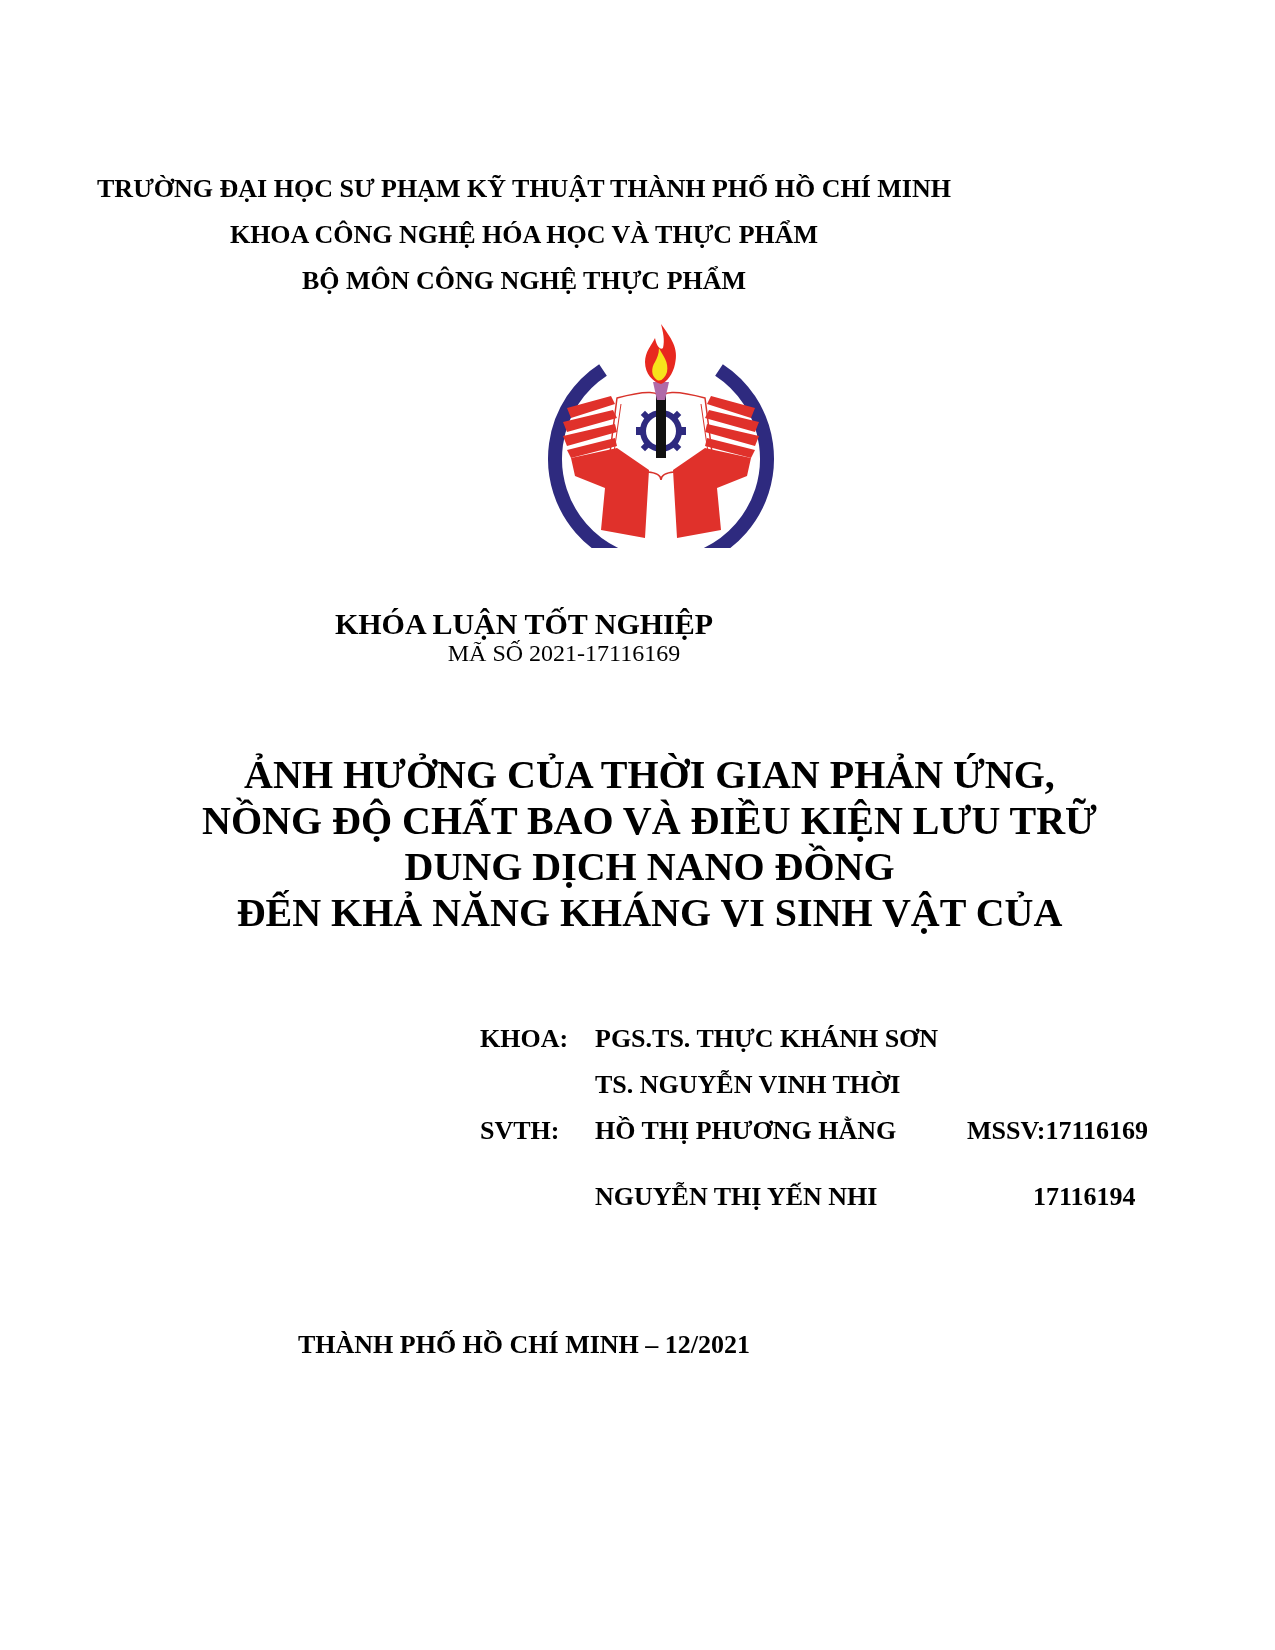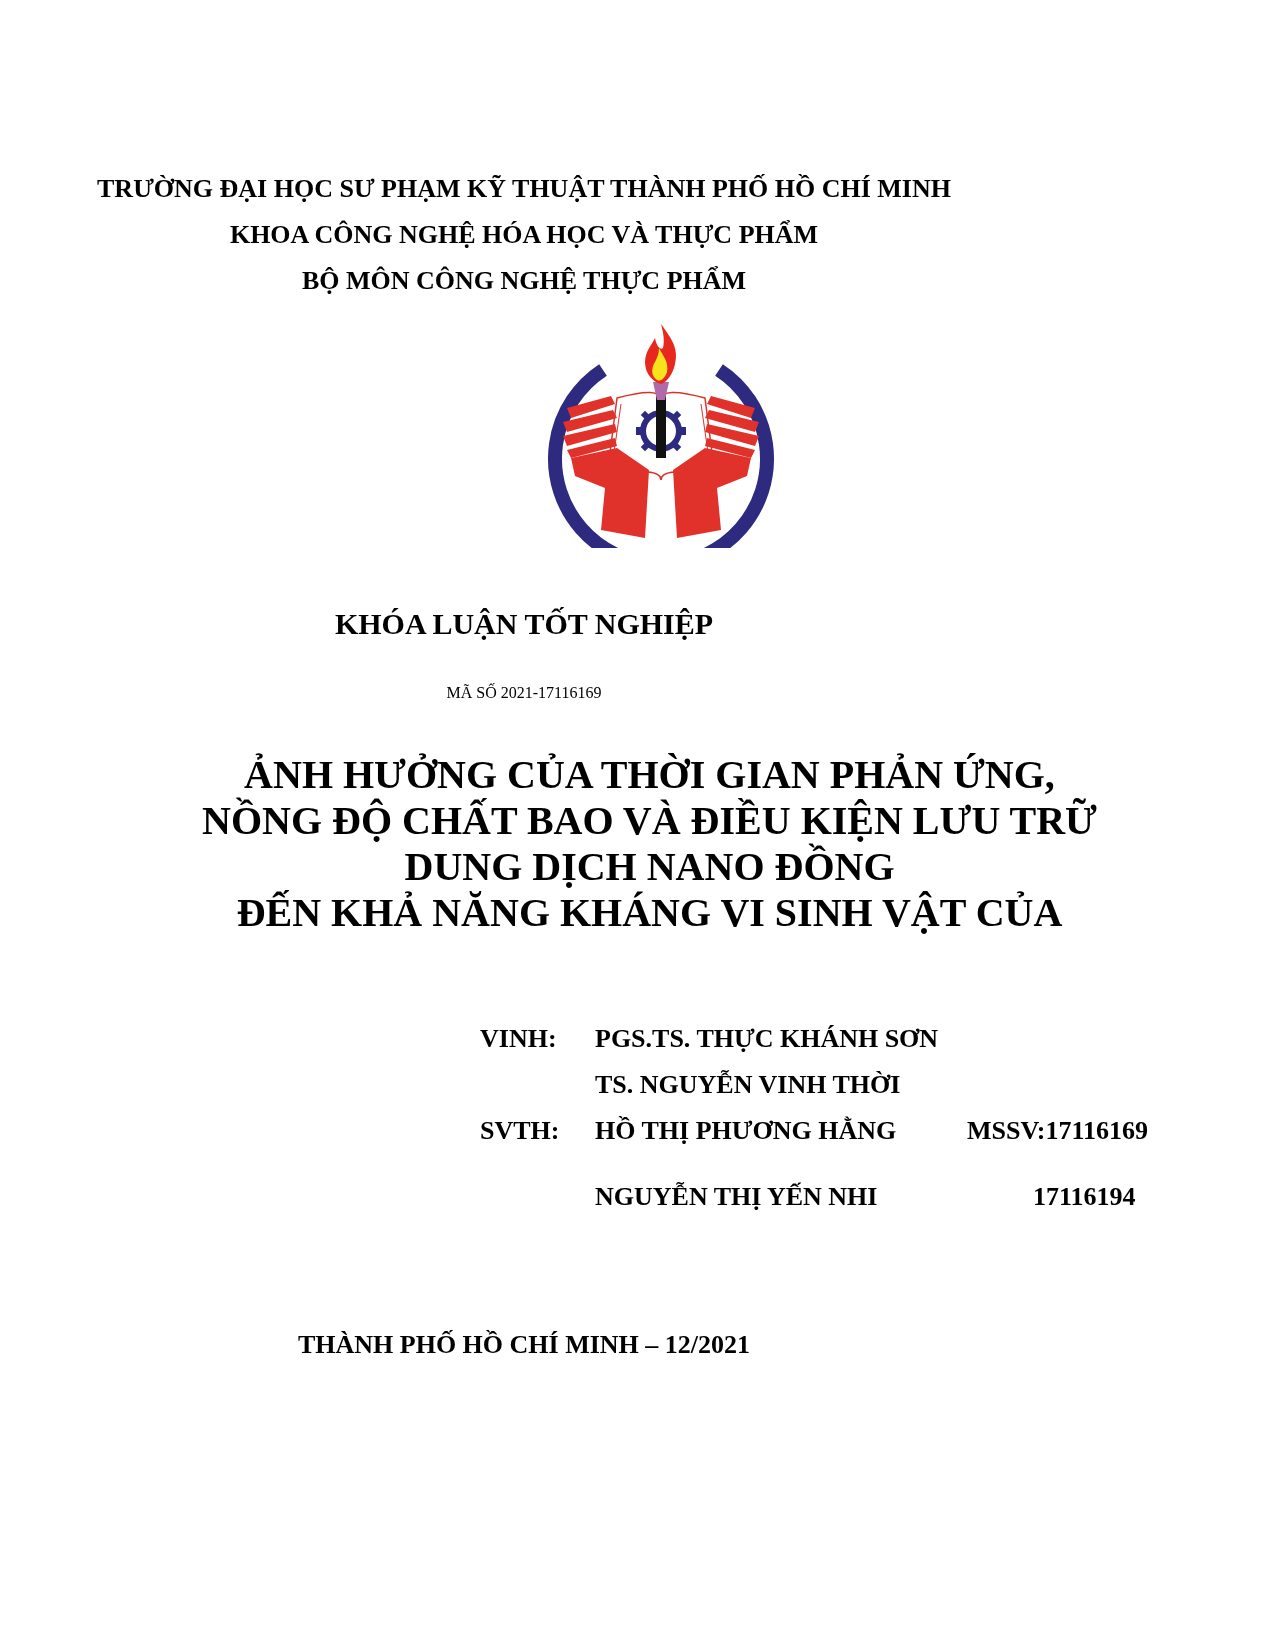--- a/index.html
+++ b/index.html
@@ -5,21 +5,21 @@
   html, body { margin: 0; padding: 0; background: #ffffff; }
   body { width: 1275px; height: 1650px; position: relative; overflow: hidden;
          font-family: "Liberation Serif", "DejaVu Serif", serif; color: #000; }
   .line { position: absolute; left: 0; width: 1048px; text-align: center; font-weight: bold; white-space: nowrap; }
   .hdr { font-size: 26px; }
   .hdr1 { top: 174px; }
   .hdr2 { top: 220px; }
   .hdr3 { top: 266px; }
   .logo { position: absolute; left: 545px; top: 308px; width: 232px; height: 240px; }
   .thesis-type { top: 607px; font-size: 30px; }
-  .code { top: 684px; font-size: 16px; font-weight: normal; }
+  .code { top: 640px; font-size: 24px; font-weight: normal; margin-left: 40px; }
   .title { position: absolute; left: 12px; width: 1275px; top: 752px; text-align: center;
            font-weight: bold; font-size: 40px; line-height: 46px; }
   .title div { white-space: nowrap; }
   .info { position: absolute; font-weight: bold; font-size: 26px; white-space: nowrap; }
   .lbl { left: 480px; }
   .val { left: 595px; }
   .mssv { left: 967px; }
   .mssv2 { left: 1033px; }
   .r1 { top: 1024px; }
   .r2 { top: 1070px; }
@@ -71,21 +71,21 @@
 <div class="line thesis-type">KHÓA LUẬN TỐT NGHIỆP</div>
 <div class="line code">MÃ SỐ 2021-17116169</div>
 
 <div class="title">
   <div>ẢNH HƯỞNG CỦA THỜI GIAN PHẢN ỨNG,</div>
   <div>NỒNG ĐỘ CHẤT BAO VÀ ĐIỀU KIỆN LƯU TRỮ</div>
   <div>DUNG DỊCH NANO ĐỒNG</div>
   <div>ĐẾN KHẢ NĂNG KHÁNG VI SINH VẬT CỦA</div>
 </div>
 
-<div class="info lbl r1">VINH:</div>
+<div class="info lbl r1">KHOA:</div>
 <div class="info val r1">PGS.TS. THỰC KHÁNH SƠN</div>
 <div class="info val r2">TS. NGUYỄN VINH THỜI</div>
 
 <div class="info lbl r3">SVTH:</div>
 <div class="info val r3">HỒ THỊ PHƯƠNG HẰNG</div>
 <div class="info mssv r3">MSSV:17116169</div>
 <div class="info val r4">NGUYỄN THỊ YẾN NHI</div>
 <div class="info mssv2 r4">17116194</div>
 
 <div class="line footer">THÀNH PHỐ HỒ CHÍ MINH – 12/2021</div>

